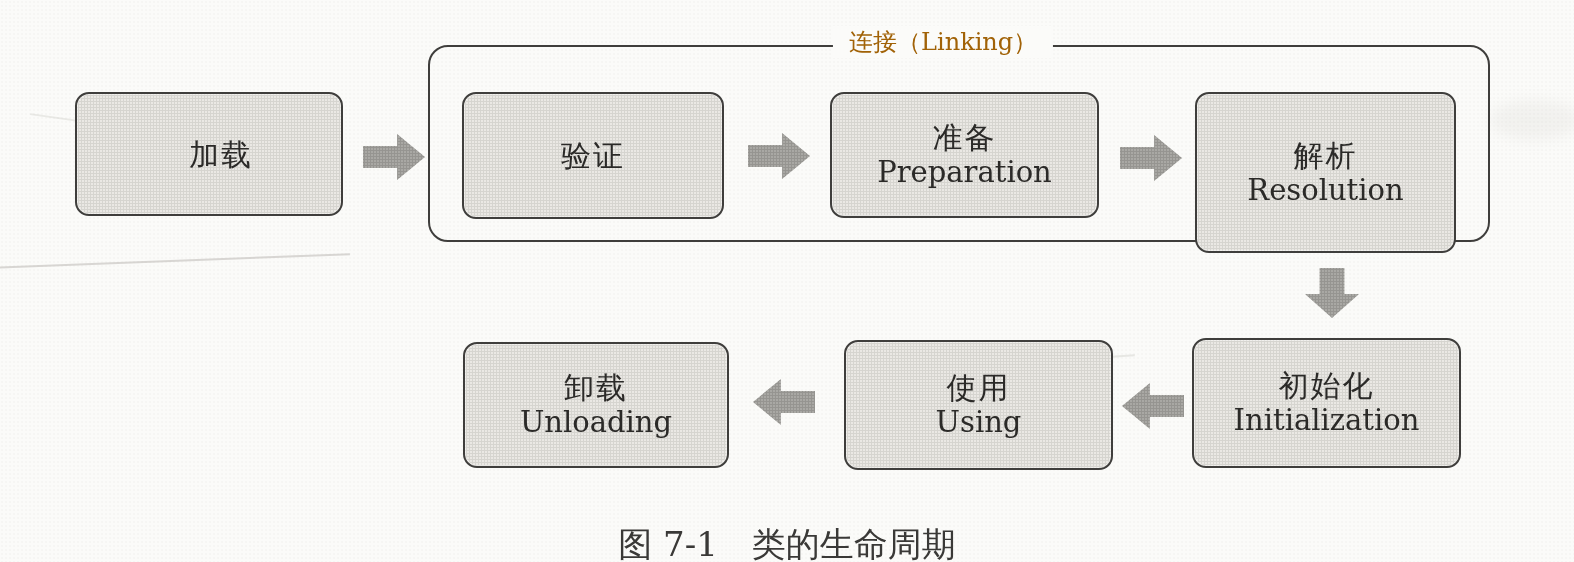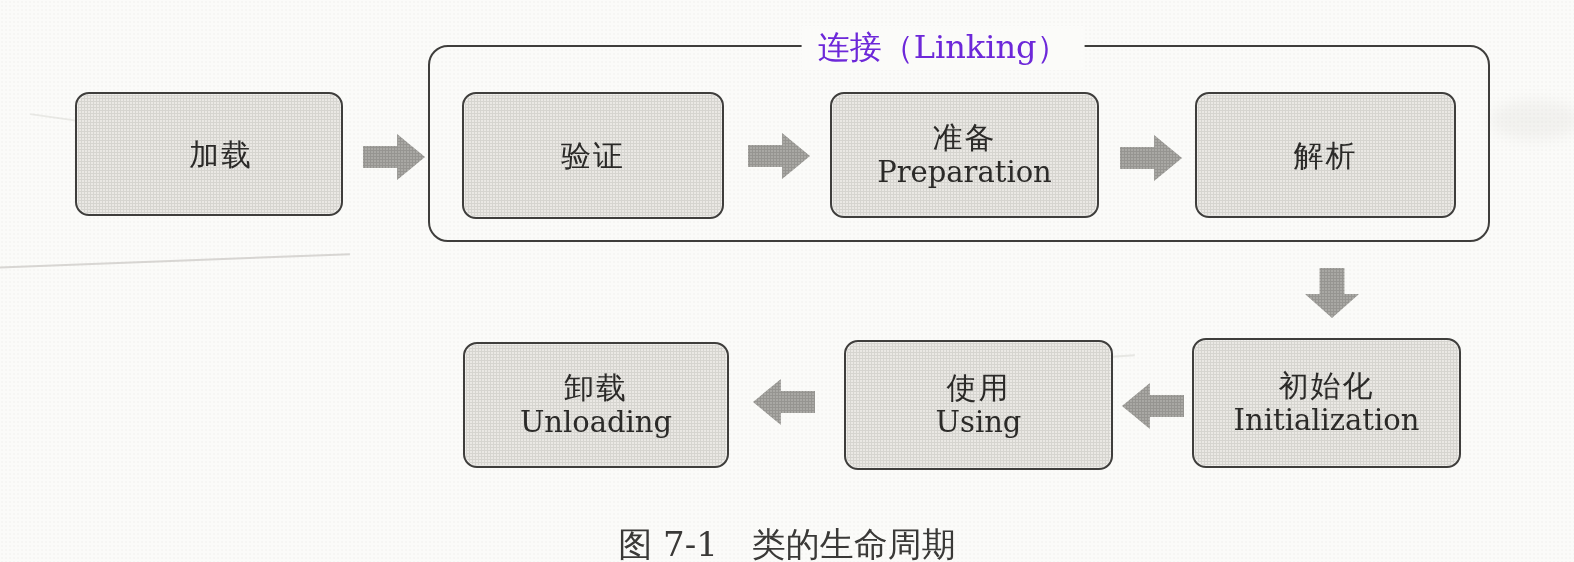--- a/index.html
+++ b/index.html
@@ -57,23 +57,23 @@
     border: 2.5px solid #3f3e3c;
     border-radius: 20px;
   }
   .linking-label {
     position: absolute;
     top: -21px;
     left: 48.5%;
     transform: translateX(-50%);
     background: #fbfbf9;
     padding: 0 16px;
-    font-size: 32px;
+    font-size: 24px;
     white-space: nowrap;
-    color: #6d28d9;
+    color: #a16207;
   }
   .arrow {
     position: absolute;
     background-color: #a9a8a4;
     background-image: radial-gradient(rgba(90,89,86,0.25) 1px, transparent 1.1px);
     background-size: 3px 3px;
   }
   .arrow-right {
     width: 62px;
     height: 46px;
@@ -160,22 +160,23 @@
 
 <div class="stage-box" style="left:462px; top:92px; width:262px; height:127px;">
   <div class="stage-zh">验证</div>
 </div>
 
 <div class="stage-box" style="left:830px; top:92px; width:269px; height:126px;">
   <div class="stage-zh">准备</div>
   <div class="stage-en">Preparation</div>
 </div>
 
-<div class="stage-box" style="left:1195px; top:92px; width:261px; height:126px;">
+<div class="stage-box" style="left:1195px; top:92px; width:261px; height:161px;">
   <div class="stage-zh">解析</div>
+  <div class="stage-en">Resolution</div>
 </div>
 
 <div class="stage-box" style="left:1192px; top:338px; width:269px; height:130px;">
   <div class="stage-zh">初始化</div>
   <div class="stage-en">Initialization</div>
 </div>
 
 <div class="stage-box" style="left:832px; top:340px; width:269px; height:130px;margin-left:12px;">
   <div class="stage-zh">使用</div>
   <div class="stage-en">Using</div>

